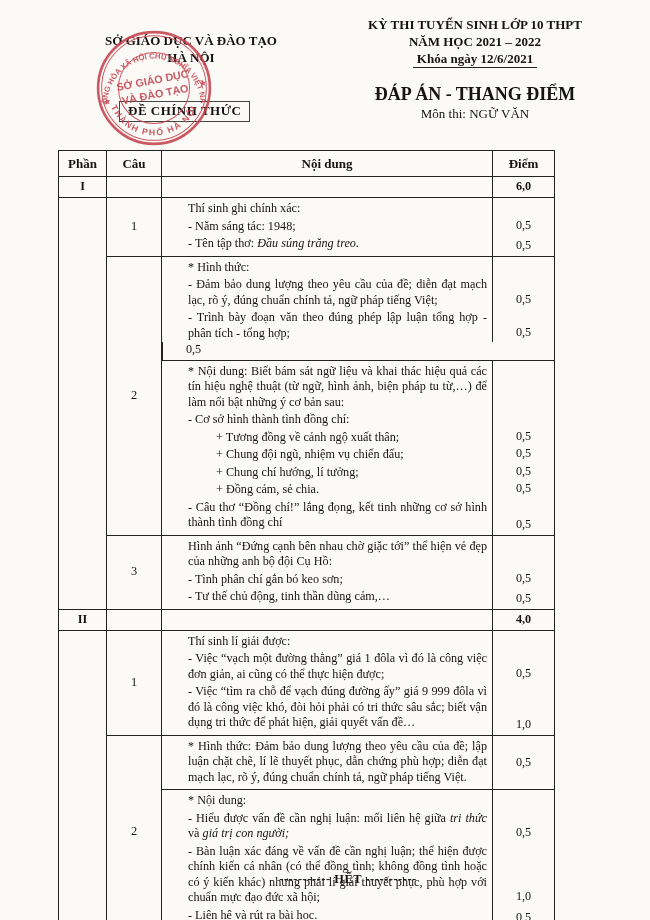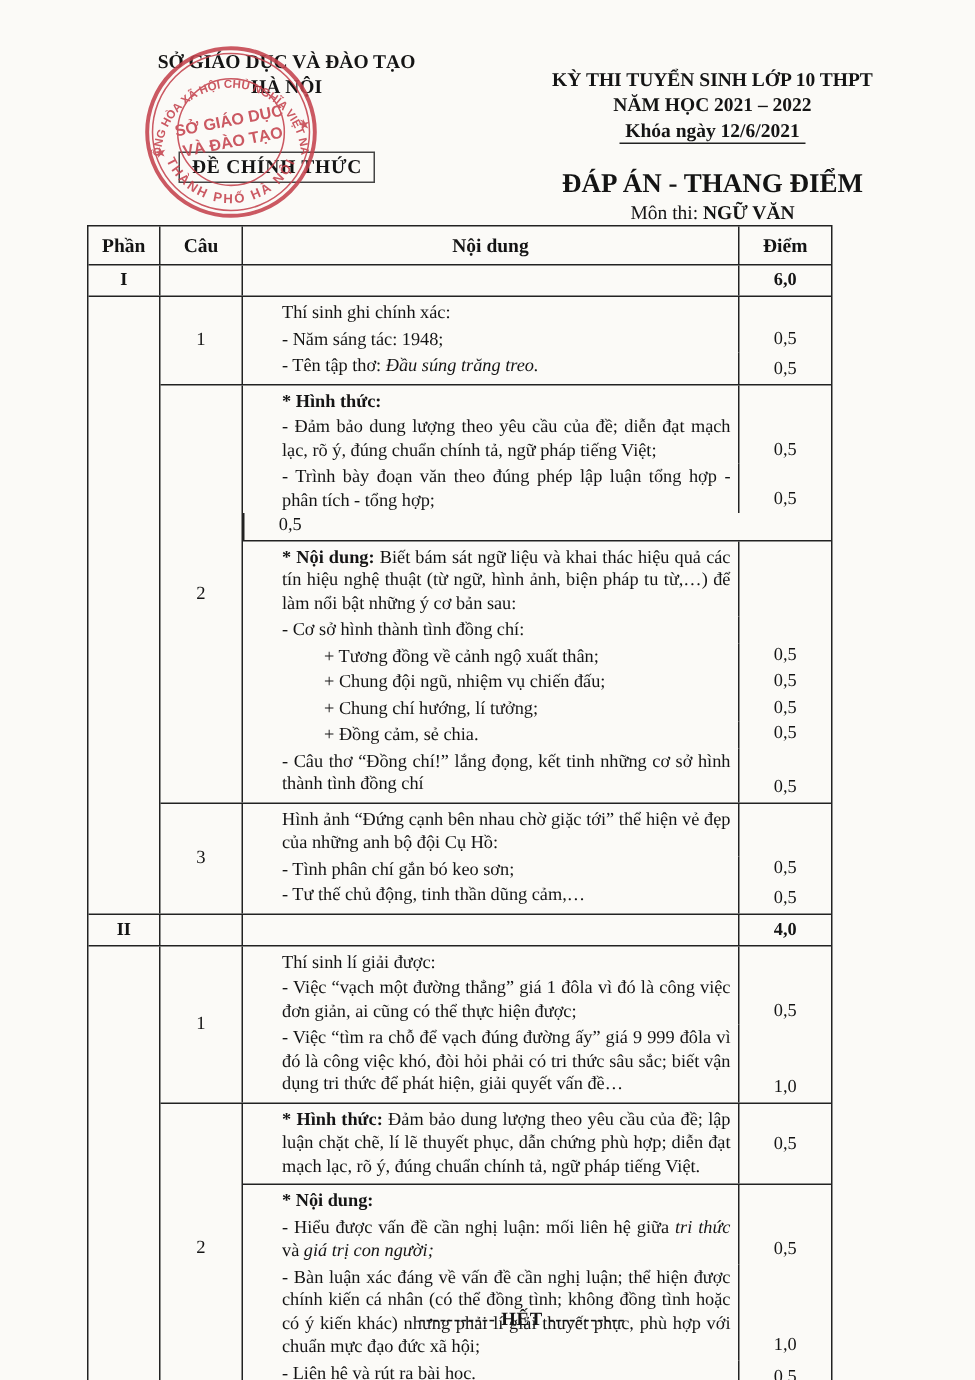--- a/index.html
+++ b/index.html
@@ -12,21 +12,21 @@
     overflow: hidden;
   }
   .page { position: absolute; inset: 0; }
 
   
   .hleft {
     position: absolute; left: 92px; top: 32px; width: 198px;
     text-align: center; font-weight: bold; font-size: 13px; line-height: 17px;
   }
   .hright {
-    position: absolute; left: 330px; top: 44px; width: 290px;
+    position: absolute; left: 330px; top: 16px; width: 290px;
     text-align: center; font-size: 13px; line-height: 17px;
   }
   .hr-bold { font-weight: bold; }
   .hr-date span { border-bottom: 1.2px solid #222; padding: 0 4px 1px; }
   .hr-title { font-weight: bold; font-size: 18px; margin-top: 19px; }
   .hr-subject { margin-top: 2px; }
 
   .official-box {
     position: absolute; left: 119px; top: 101px; z-index: 1;
     border: 1px solid #444; padding: 1px 8px 2px;
@@ -63,21 +63,21 @@
   .item:first-child .itxt { padding-top: 3px; }
   .item:last-child  .itxt { padding-bottom: 4px; }
   .itxt { flex: 1; text-align: justify; padding: 1px 5px 1px 6px; margin-left: 20px; }
   .itxt.ind { padding-left: 34px; }
   .iscore {
     width: 62px; flex: none; border-left: 1px solid #222;
     display: flex; justify-content: center; align-items: flex-end;
     padding-bottom: 2px;
   }
   .iscore.mid { align-items: center; padding-bottom: 0; }
-  .b { font-weight: bold; }
+  .b { font-weight: normal; }
   .totalrow { min-height: 21px; }
   .tlabel { flex: 1; display: flex; align-items: center; justify-content: center; font-weight: bold; font-size: 12.8px; }
 
   
   .foot {
     position: absolute; left: 58px; top: 872px; width: 580px;
     text-align: center; font-weight: bold; font-size: 12.5px; letter-spacing: .5px;
   }
 </style>
 </head>

